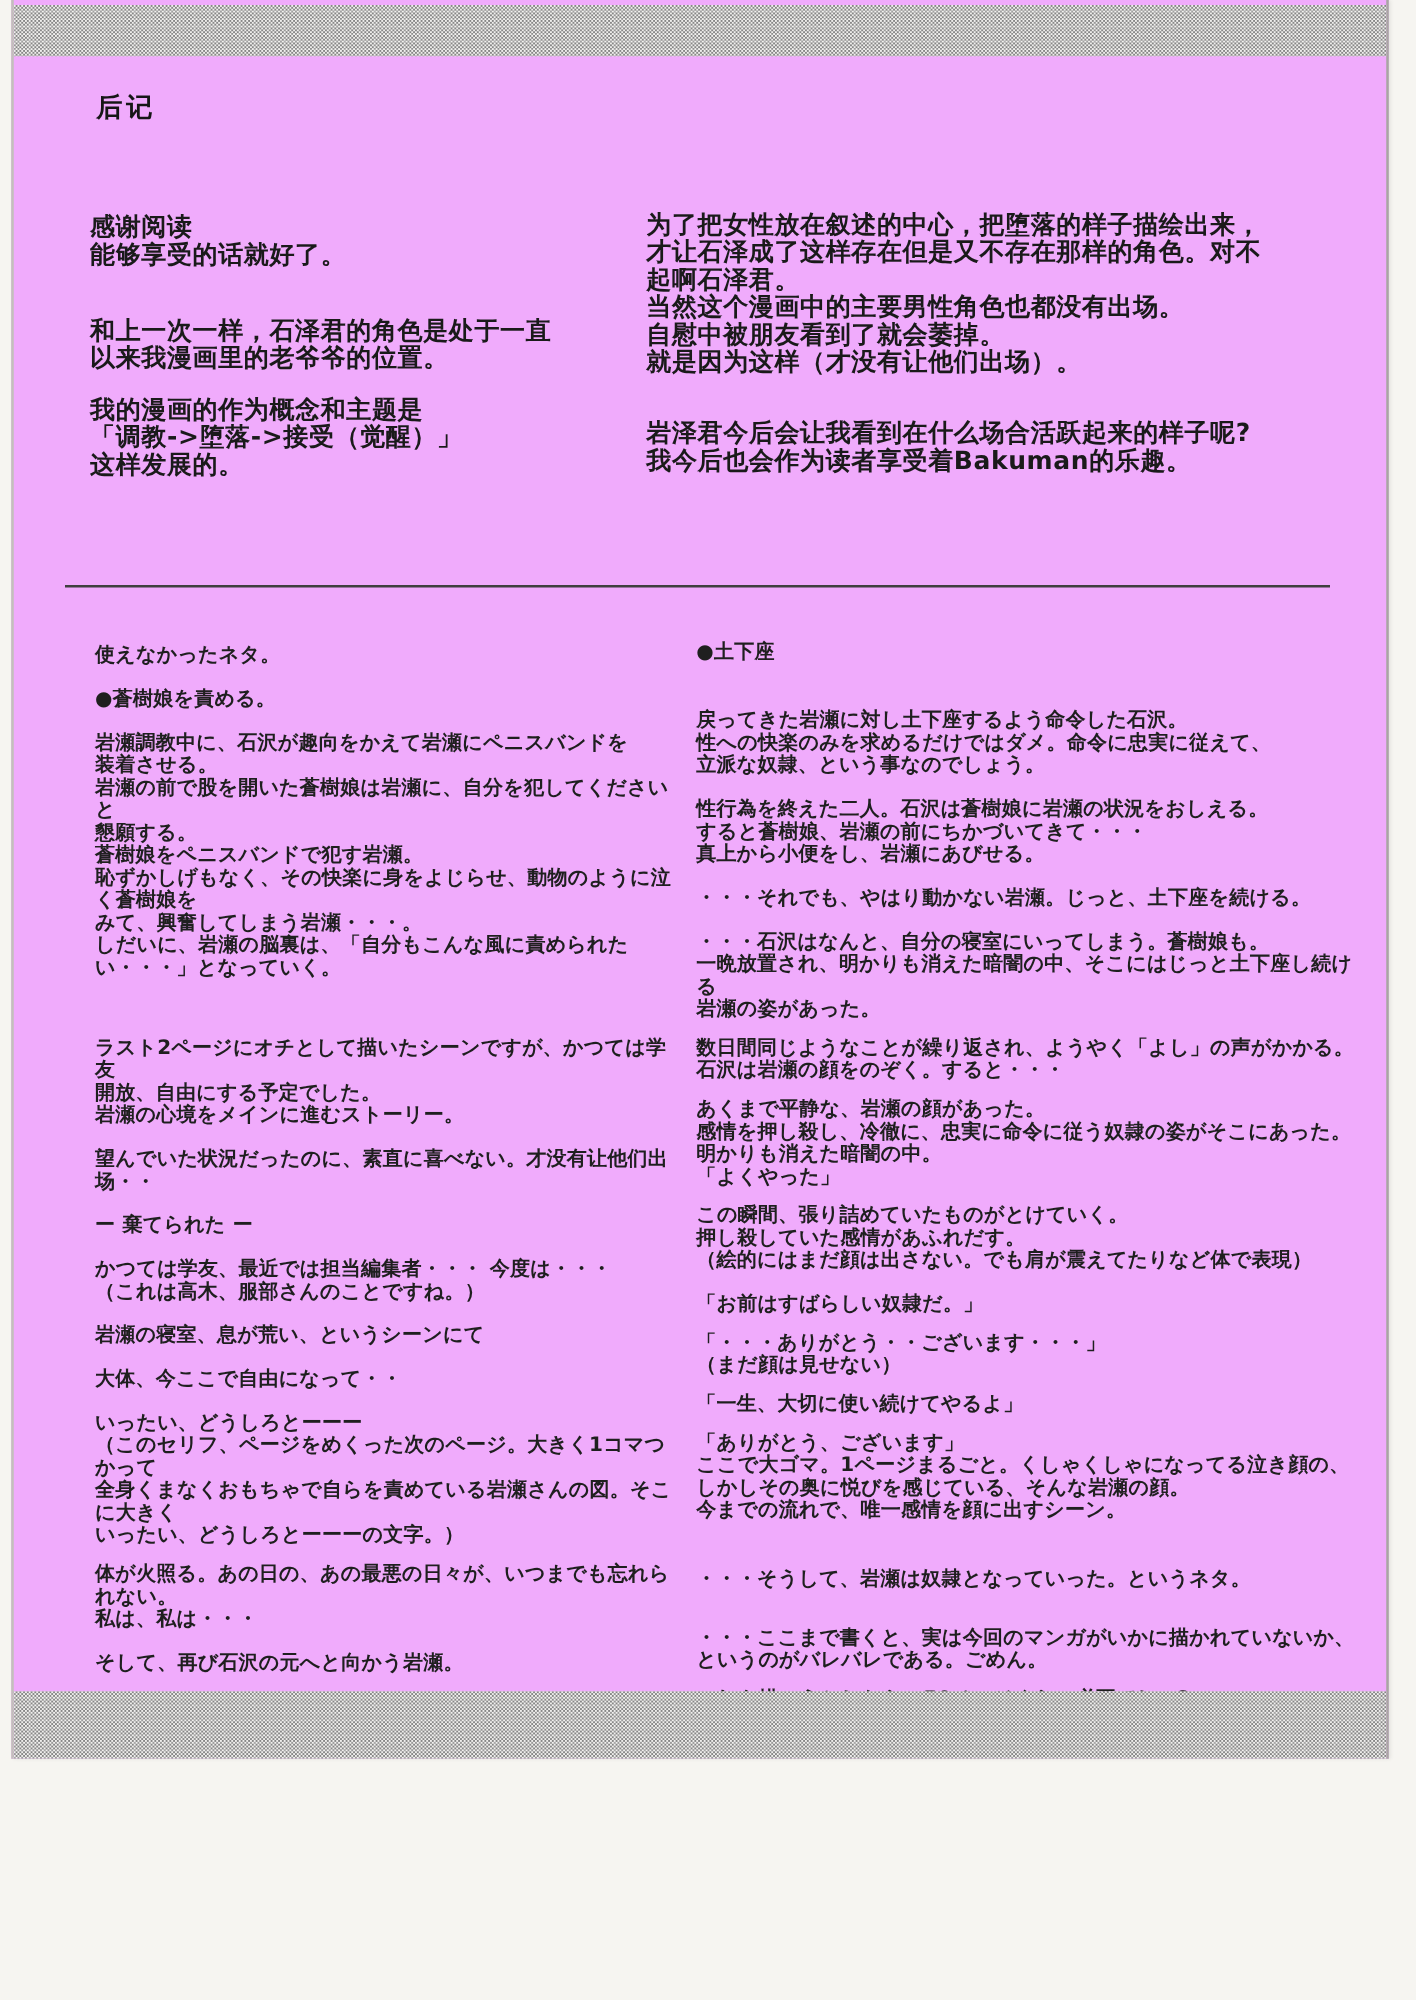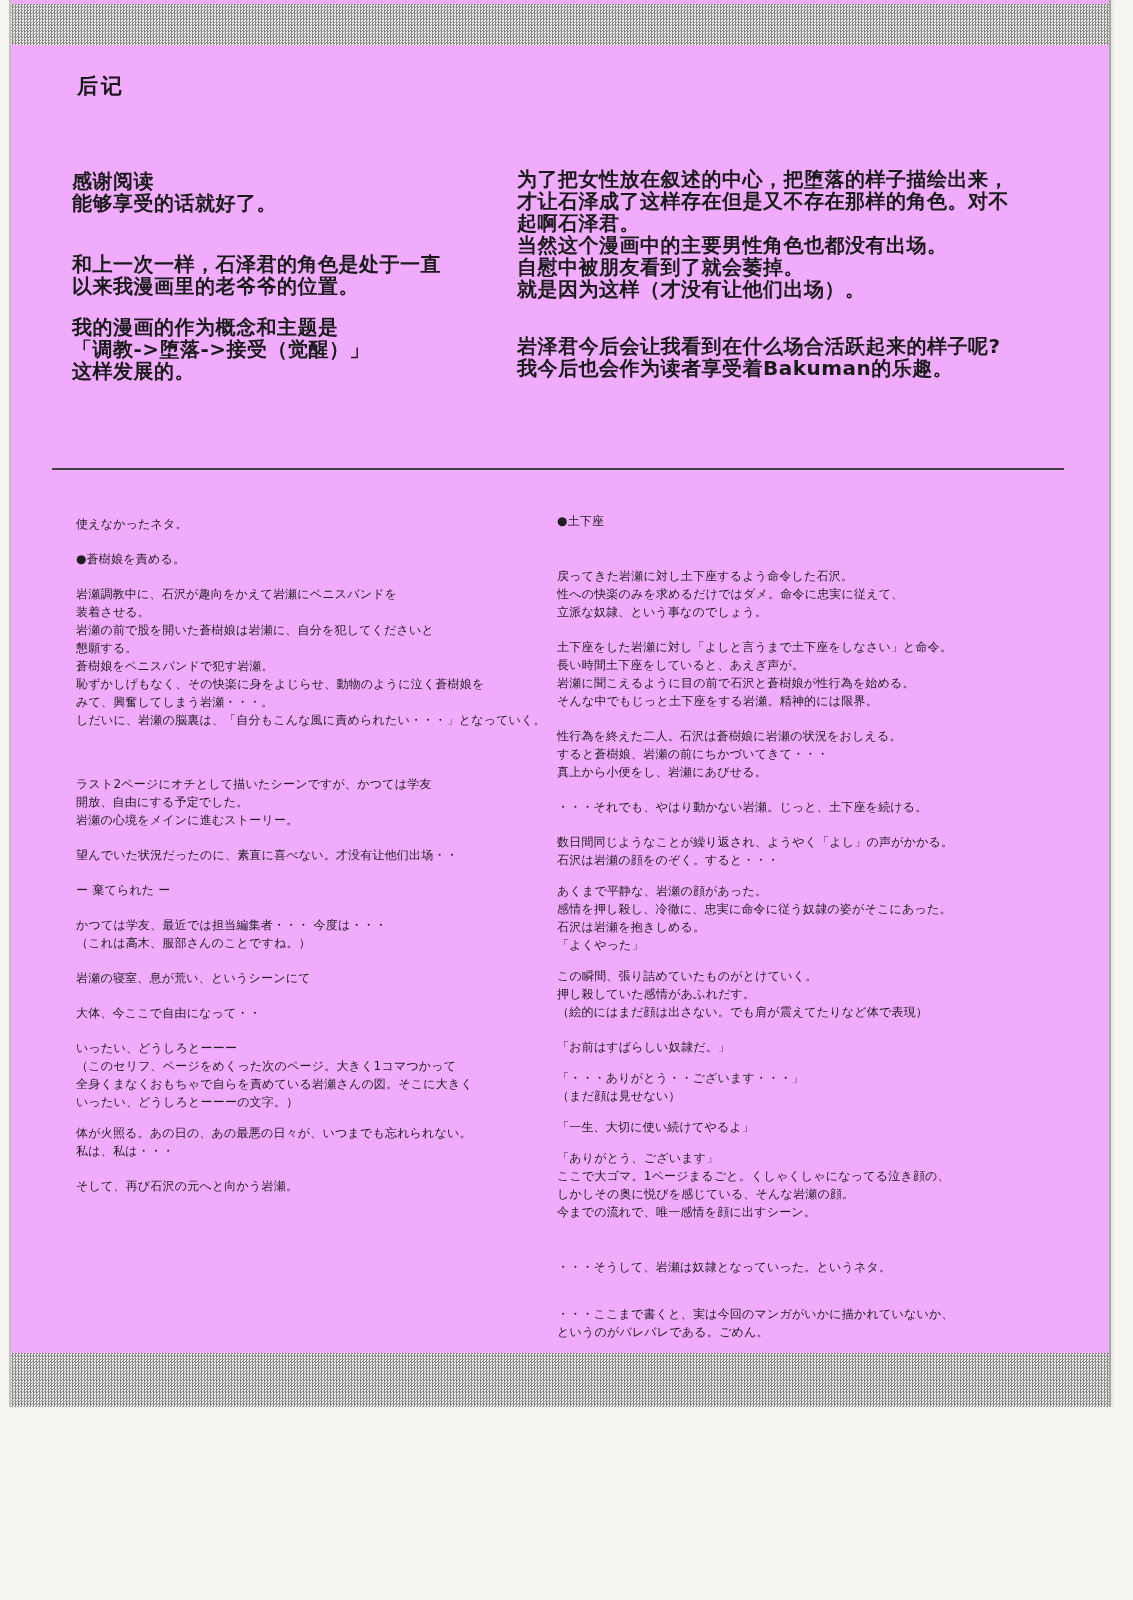--- a/index.html
+++ b/index.html
@@ -39,21 +39,21 @@
   .intro-left p{margin-bottom:19px;}
   .intro-left p.gap-lg{margin-bottom:39px;}
   .intro-right{left:506px;top:168px;width:580px;}
   .intro-right p.gap-lg{margin-bottom:35px;}
   .divider{
     position:absolute;left:41px;top:468px;width:1012px;height:2px;
     background:#3f3f3f;
   }
   .notes{position:absolute;}
   .notes p{
-    font-size:12px;line-height:18px;font-weight:400;letter-spacing:.2px;color:#1f1f1f;
+    font-size:16px;line-height:18px;font-weight:700;letter-spacing:.2px;color:#1f1f1f;
     margin-bottom:17px;
   }
   .notes-left{left:65px;top:515px;width:470px;}
   .notes-right{left:546px;top:512px;width:530px;}
   .notes p.gap-sm{margin-bottom:13px;}
   .notes p.gap-lg{margin-bottom:37px;}
   .notes p.gap-xl{margin-bottom:46px;}
   .notes p.gap-xxl{margin-bottom:29px;}
 </style>
 </head>
@@ -114,33 +114,32 @@
     <p>体が火照る。あの日の、あの最悪の日々が、いつまでも忘れられない。
 私は、私は・・・</p>
     <p>そして、再び石沢の元へと向かう岩瀬。</p>
   </div>
 
   <div class="notes notes-right">
     <p class="gap-lg">●土下座</p>
     <p>戻ってきた岩瀬に対し土下座するよう命令した石沢。
 性への快楽のみを求めるだけではダメ。命令に忠実に従えて、
 立派な奴隷、という事なのでしょう。</p>
-    <p>土下座をした岩瀬に対し「よしと言うまで土下座をしなさい」と命令。
-長い時間土下座をしていると、あえぎ声が。
-岩瀬に聞こえるように目の前で石沢と蒼樹娘が性行為を始める。
-そんな中でもじっと土下座をする岩瀬。精神的には限界。</p>
     <p>性行為を終えた二人。石沢は蒼樹娘に岩瀬の状況をおしえる。
 すると蒼樹娘、岩瀬の前にちかづいてきて・・・
 真上から小便をし、岩瀬にあびせる。</p>
     <p>・・・それでも、やはり動かない岩瀬。じっと、土下座を続ける。</p>
+    <p class="gap-sm">・・・石沢はなんと、自分の寝室にいってしまう。蒼樹娘も。
+一晩放置され、明かりも消えた暗闇の中、そこにはじっと土下座し続ける
+岩瀬の姿があった。</p>
     <p class="gap-sm">数日間同じようなことが繰り返され、ようやく「よし」の声がかかる。
 石沢は岩瀬の顔をのぞく。すると・・・</p>
     <p class="gap-sm">あくまで平静な、岩瀬の顔があった。
 感情を押し殺し、冷徹に、忠実に命令に従う奴隷の姿がそこにあった。
-石沢は岩瀬を抱きしめる。
+明かりも消えた暗闇の中。
 「よくやった」</p>
     <p>この瞬間、張り詰めていたものがとけていく。
 押し殺していた感情があふれだす。
 （絵的にはまだ顔は出さない。でも肩が震えてたりなど体で表現）</p>
     <p class="gap-sm">「お前はすばらしい奴隷だ。」</p>
     <p class="gap-sm">「・・・ありがとう・・ございます・・・」
 （まだ顔は見せない）</p>
     <p class="gap-sm">「一生、大切に使い続けてやるよ」</p>
     <p class="gap-lg">「ありがとう、ございます」
 ここで大ゴマ。1ページまるごと。くしゃくしゃになってる泣き顔の、

